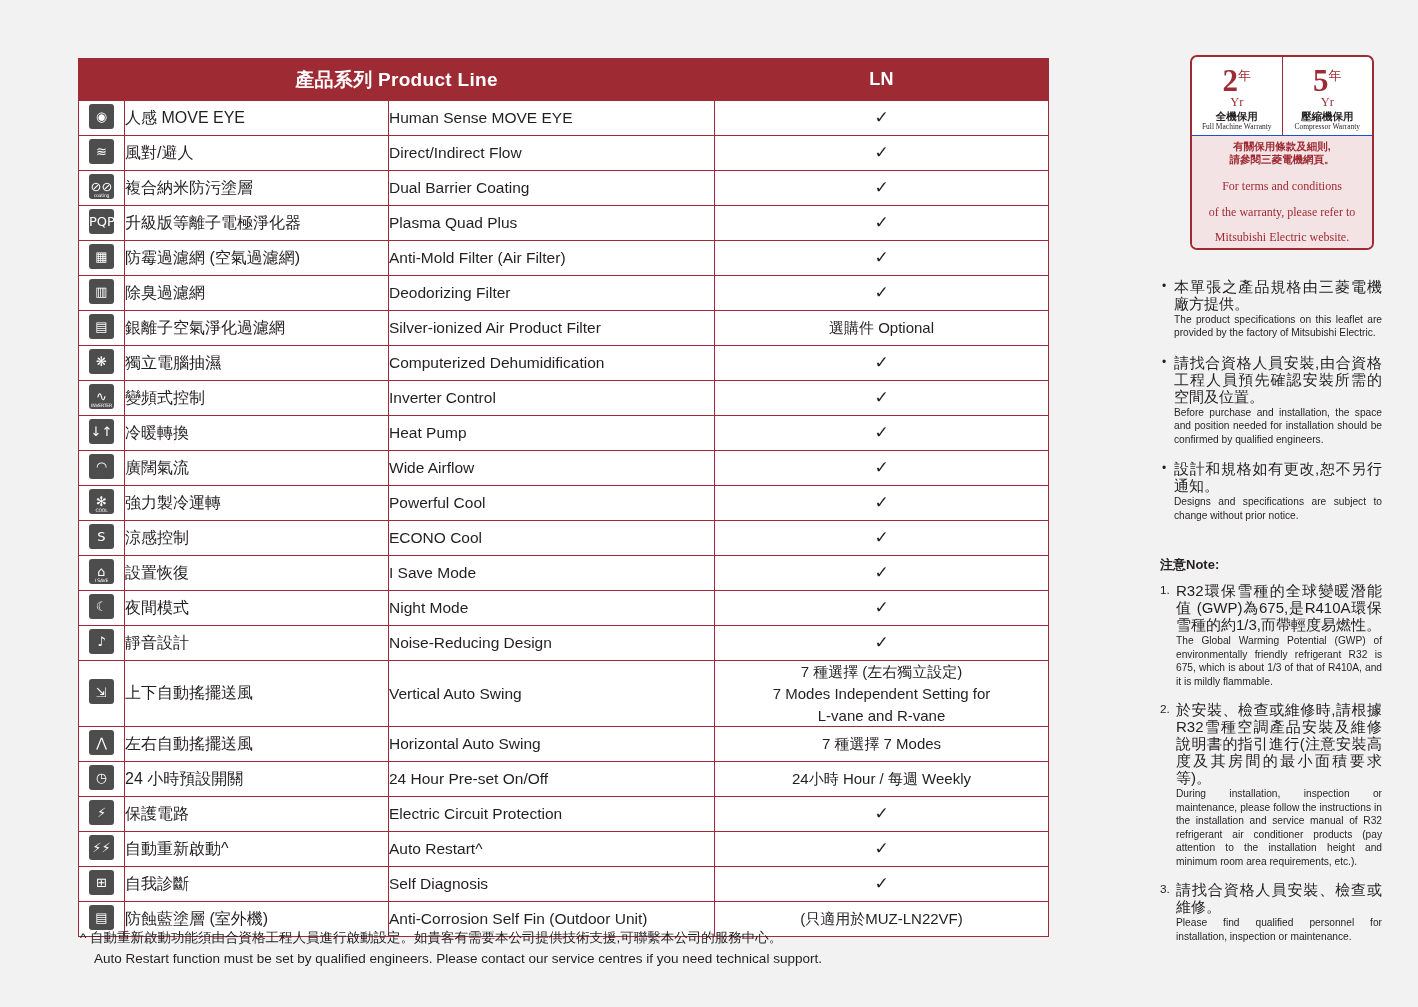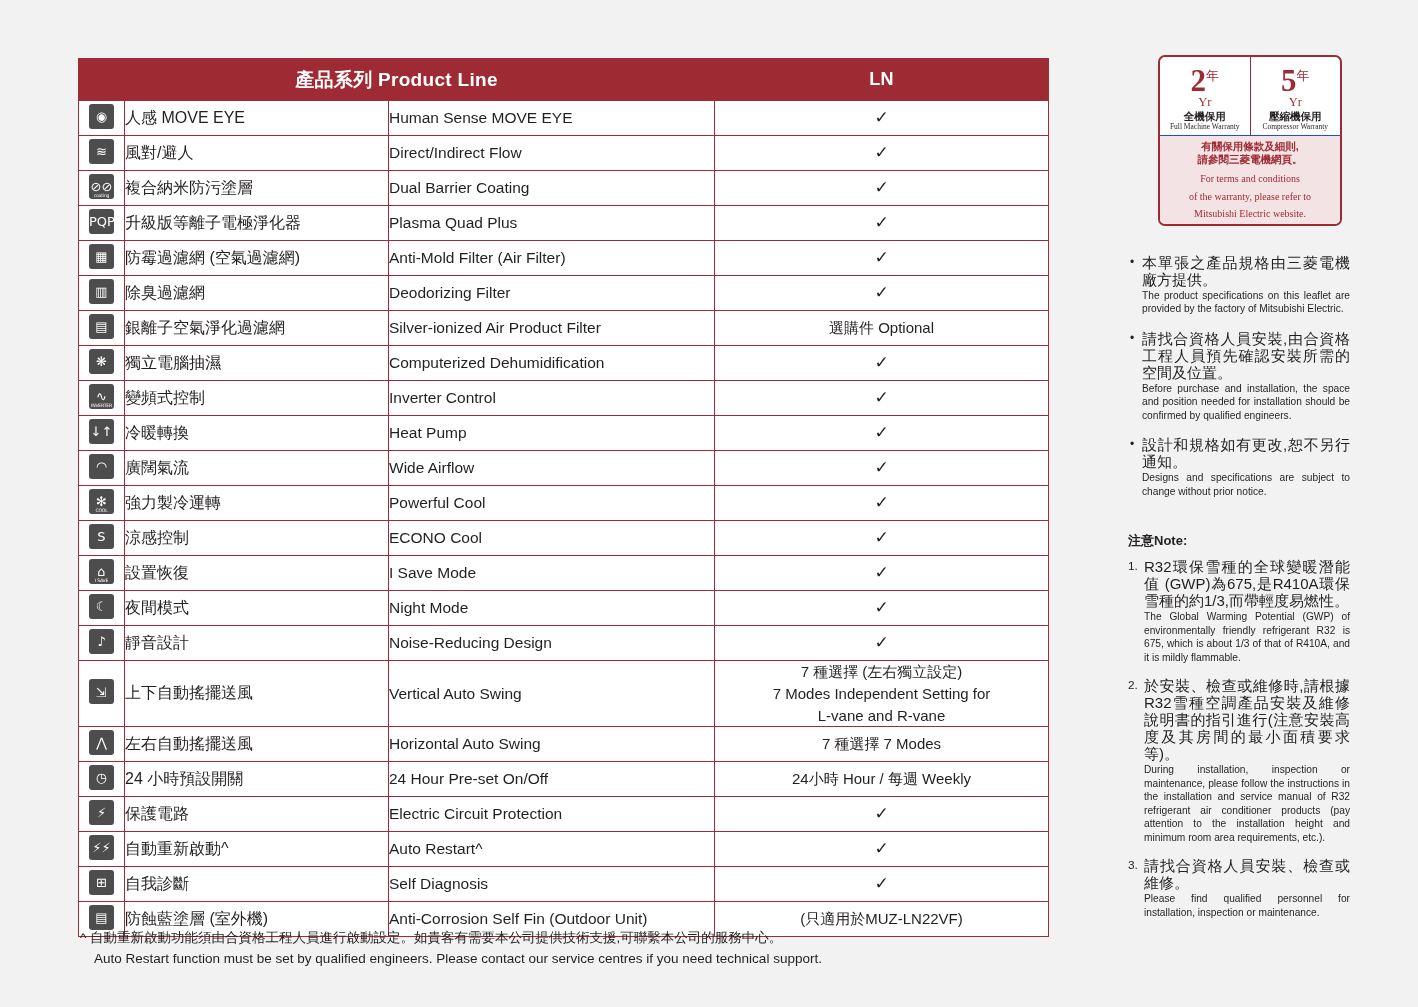--- a/index.html
+++ b/index.html
@@ -122,21 +122,21 @@
     width: 980px;
     font-size: 13.5px;
     line-height: 1.55;
     color: #231f20;
   }
   .footnote .ln2 { padding-left: 14px; }
 
   
   .right {
     position: absolute;
-    left: 1128px;
+    left: 1160px;
     top: 55px;
     width: 222px;
   }
 
   .warranty {
     border: 2px solid #9e2a33;
     border-radius: 7px;
     background: #fff;
     width: 180px;
     margin-left: 30px;
@@ -190,24 +190,24 @@
     padding: 4px 4px 5px;
   }
   .wb-zh {
     font-size: 10.5px;
     line-height: 13px;
     color: #9e2a33;
     font-weight: bold;
   }
   .wb-en {
     font-family: "Liberation Serif", serif;
-    font-size: 10px;
+    font-size: 12px;
     line-height: 9.5px;
     color: #9e2a33;
-    margin-top: 8px;
+    margin-top: 16px;
   }
 
   .notes-block {
     margin-top: 28px;
     padding-left: 2px;
   }
   .note-item {
     display: flex;
     margin-bottom: 14px;
   }

